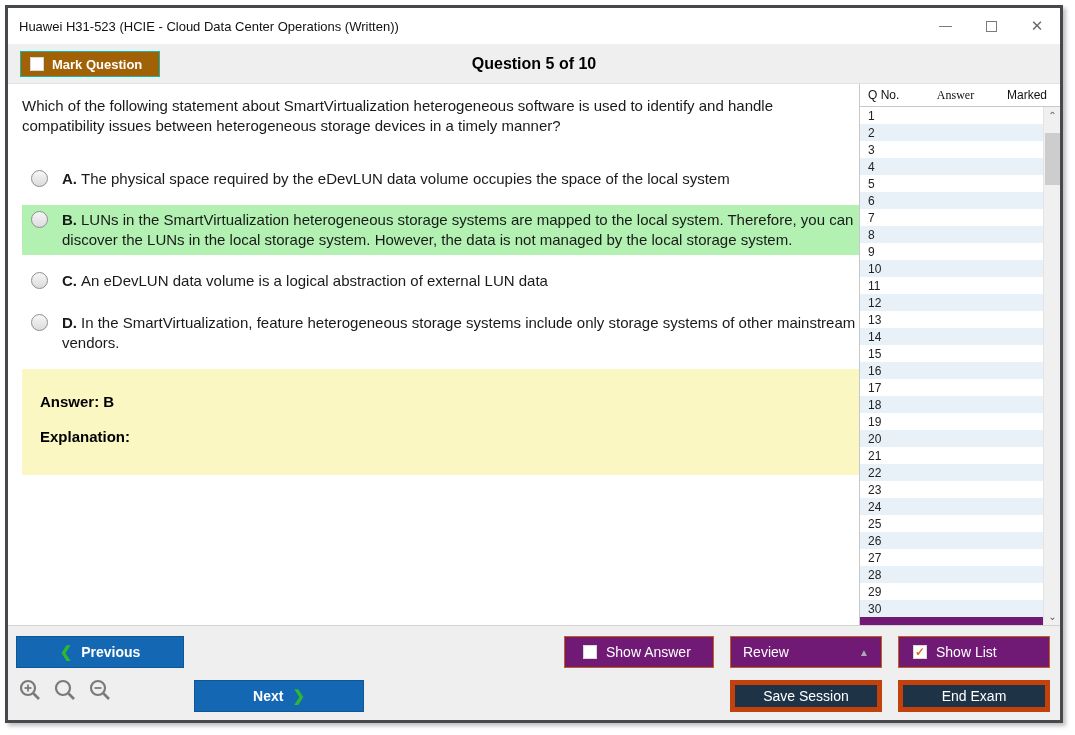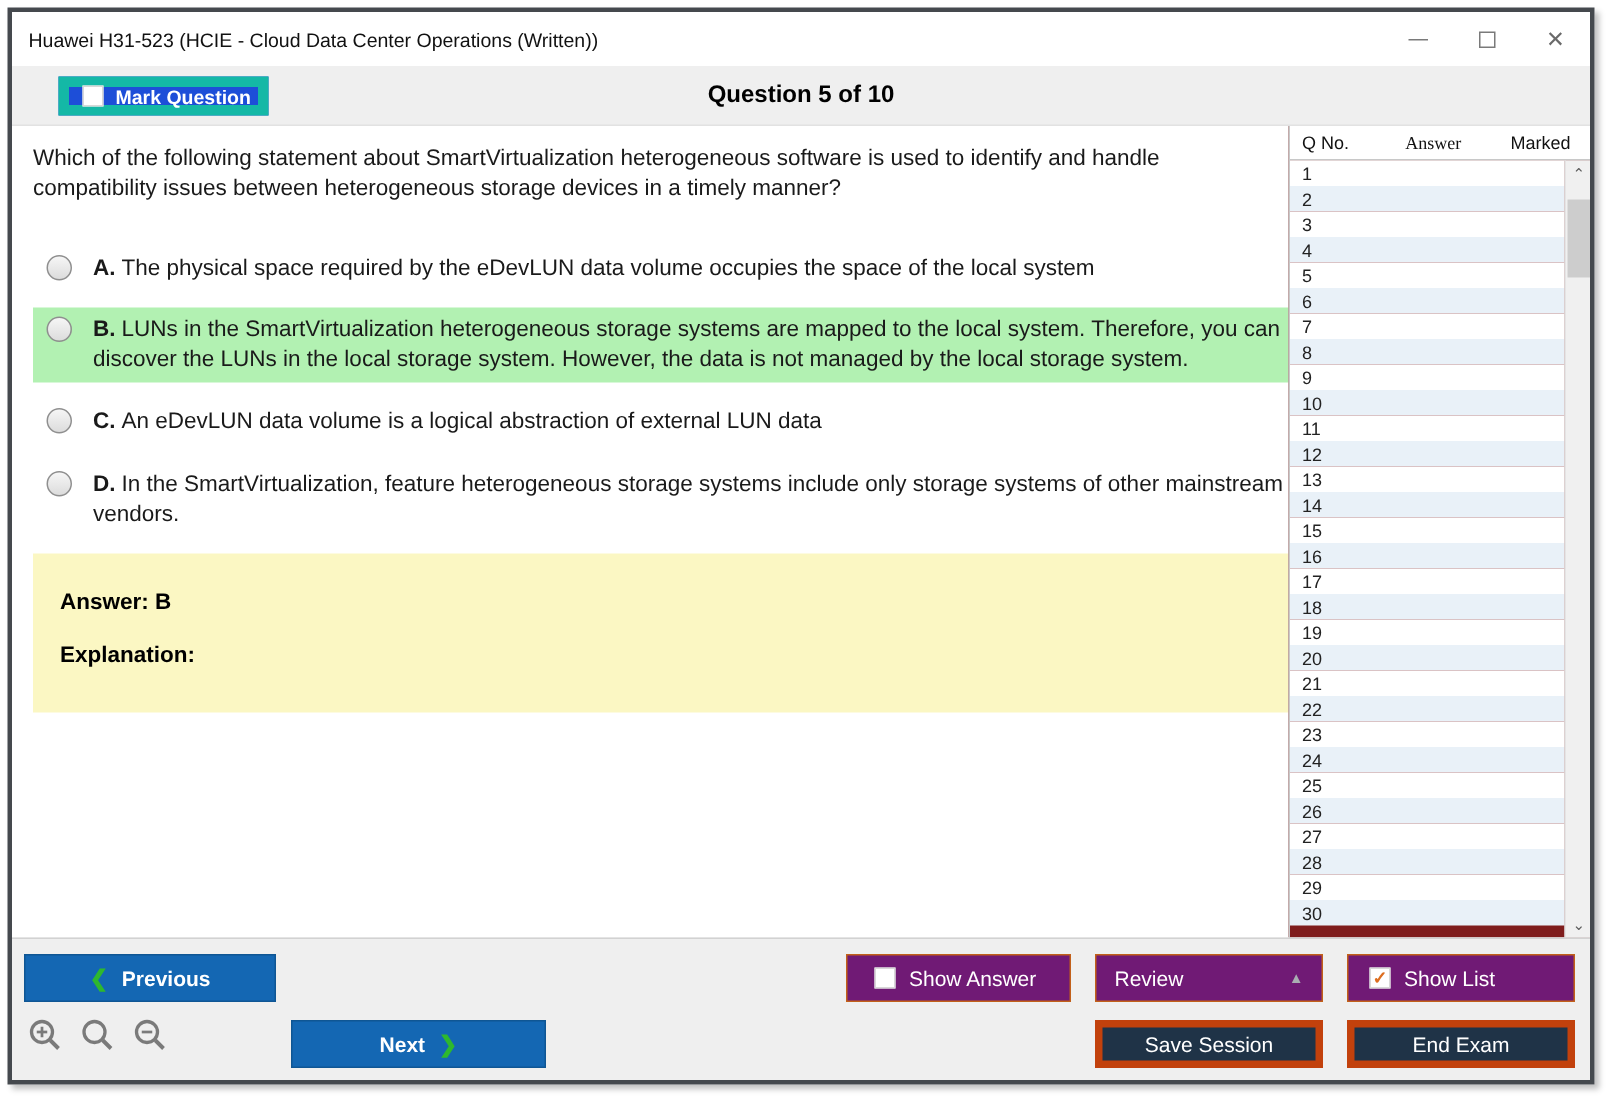--- a/index.html
+++ b/index.html
@@ -13,37 +13,37 @@
   
   .titlebar { height:36px; background:#ffffff; display:flex; align-items:center; }
   .titlebar .title { font-size:13px; color:#111; padding-left:11px; flex:1; }
   .win-controls { display:flex; align-items:center; height:100%; }
   .win-btn { width:46px; height:100%; display:flex; align-items:center; justify-content:center; color:#6a6a6a; font-size:14px; cursor:default; }
   .maximize-glyph { width:11px; height:11px; border:1px solid #7a7a7a; display:inline-block; }
   .minimize-glyph { width:13px; height:0; border-top:1px solid #7a7a7a; display:inline-block; }
   .close-glyph { font-size:15px; color:#6a6a6a; }
   
   .headerband { height:40px; background:#efefef; display:flex; align-items:center; position:relative; border-bottom:1px solid #e2e2e2; }
-  .mark-btn { position:absolute; left:31px; top:7px; height:26px; width:140px; background:#1d4ed8; border:7px solid #14b8a6; color:#fff; font-weight:bold; font-size:13px; display:flex; align-items:center; gap:8px; padding-left:9px; cursor:pointer; }
+  .mark-btn { position:absolute; left:12px; top:7px; height:26px; width:140px; background:#a16207; border:1px solid #14b8a6; color:#fff; font-weight:bold; font-size:13px; display:flex; align-items:center; gap:8px; padding-left:9px; cursor:pointer; }
   .cbx { width:14px; height:14px; background:#ffffff; border:1px solid #d8d8d8; display:inline-flex; align-items:center; justify-content:center; font-size:12px; font-weight:bold; }
   .q-counter { width:100%; text-align:center; font-size:16px; font-weight:bold; color:#000; }
   
   .mainrow { display:flex; height:541px; }
   .content { flex:1; background:#ffffff; padding:12px 6px 0 14px; overflow:hidden; }
   .question-text { font-size:15px; color:#1a1a1a; line-height:1.35; margin-bottom:27px; width:830px; }
   .option { display:flex; align-items:flex-start; margin-bottom:11px; width:838px; padding:5px 4px 5px 0; }
   .option.highlighted { background:#b2f1b2; }
   .radio { width:17px; height:17px; border-radius:50%; border:1px solid #8f8f8f; background:linear-gradient(#f6f6f6,#dcdcdc); flex:0 0 17px; margin:1px 14px 0 9px; cursor:pointer; }
   .option-text { font-size:15px; color:#1a1a1a; line-height:1.35; }
   .option-text b { margin-right:4px; }
   .answer-box { width:838px; background:#fbf7c3; padding:24px 0 30px 18px; }
   .answer-box .ans { font-size:15px; font-weight:bold; color:#000; margin-bottom:18px; }
   .answer-box .exp { font-size:15px; font-weight:bold; color:#000; }
   
-  .sidebar { width:201px; border-left:1px solid #c8c8c8; background:#7f1d1d; display:flex; flex-direction:column; }
+  .sidebar { width:201px; border-left:1px solid #c8c8c8; background:#701a75; display:flex; flex-direction:column; }
   .sb-header { height:23px; display:grid; grid-template-columns:58px 75px 68px; align-items:center; border-bottom:1px solid #c8c8c8; background:#ffffff; }
   .sb-header span { font-size:12px; color:#111; }
   .sb-header .c1 { padding-left:8px; }
   .sb-header .c2 { text-align:center;font-family:Liberation Serif, serif; }
   .sb-header .c3 { text-align:center; }
   .sb-body { flex:1; display:flex; }
   .qlist { flex:1; }
   .qrow { height:17px; font-size:12px; color:#222; padding-left:8px; display:flex; align-items:center; cursor:pointer; background:#ffffff; }
   .qrow.alt { background:#e9f1f8; }
   

